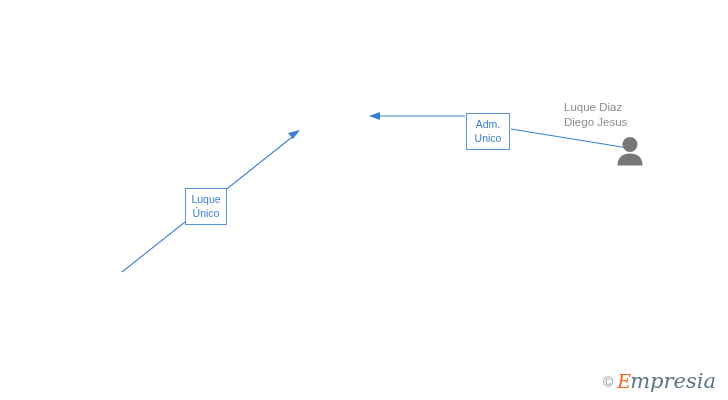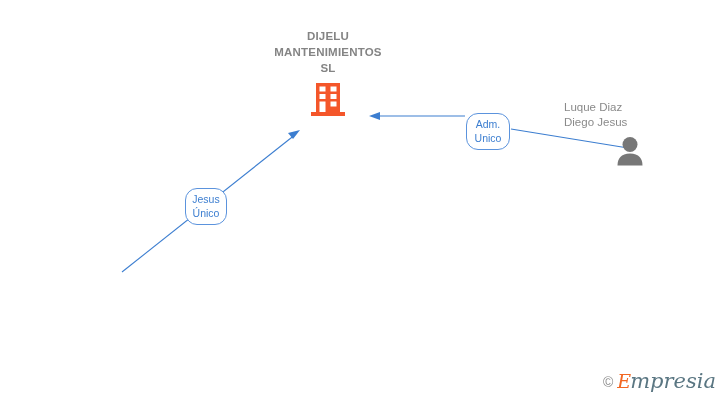--- a/index.html
+++ b/index.html
@@ -69,21 +69,21 @@
     margin: 0 auto;
   }
   .person-node.left .person-icon  { margin-bottom: 5px; }
   .person-node.right .person-icon { margin-top: 6px; }
 
   
   .rel-label {
     position: absolute;
     background: #ffffff;
     border: 1px solid #5b93dd;
-    border-radius: 12px;
+    border-radius: 0;
     color: #3c7ed0;
     font-size: 10.5px;
     line-height: 14px;
     text-align: center;
     padding: 3px 5px 4px 5px;
     white-space: pre-line;
     box-sizing: border-box;
   }
   .rel-label.socio { left: 185px; top: 188px; width: 42px; }
   .rel-label.adm   { left: 466px; top: 113px; width: 44px; }
@@ -127,47 +127,32 @@
 
     <line x1="122" y1="272" x2="296" y2="134" stroke="#3c7ed0" stroke-width="1.1"></line>
     <polygon points="300,130 288,133 293,139" fill="#3c7ed0"></polygon>
 
     <line x1="628" y1="148" x2="511" y2="129" stroke="#3c7ed0" stroke-width="1.1"></line>
 
     <line x1="465" y1="116" x2="376" y2="116" stroke="#3c7ed0" stroke-width="1.1"></line>
     <polygon points="369,116 380,112 380,120" fill="#3c7ed0"></polygon>
   </svg>
 
-  <div class="company-node">
-    <div class="company-title">DIJELU
-MANTENIMIENTOS
-SL</div>
-    <svg class="building-icon" viewBox="0 0 34 36" xmlns="http://www.w3.org/2000/svg">
-      <rect x="5" y="1" width="24" height="29" fill="#f4562a"></rect>
-      <rect x="0" y="30" width="34" height="4" fill="#f4562a"></rect>
-      <rect x="8.5" y="4.5" width="6" height="5" fill="#ffffff"></rect>
-      <rect x="19.5" y="4.5" width="6" height="5" fill="#ffffff"></rect>
-      <rect x="8.5" y="12" width="6" height="5" fill="#ffffff"></rect>
-      <rect x="19.5" y="12" width="6" height="5" fill="#ffffff"></rect>
-      <rect x="19.5" y="19.5" width="6" height="5" fill="#ffffff"></rect>
-      <rect x="8.5" y="19.5" width="6" height="10.5" fill="#ffffff"></rect>
-    </svg>
-  </div>
 
 
   <div class="person-node right">
     <div class="person-name">Luque Diaz
 Diego Jesus</div>
     <svg class="person-icon" viewBox="0 0 34 30" xmlns="http://www.w3.org/2000/svg">
       <circle cx="17" cy="8.5" r="7.5" fill="#777777"></circle>
       <path d="M17 17.5 C8 17.5 4.5 22.5 4.5 29.5 L29.5 29.5 C29.5 22.5 26 17.5 17 17.5 Z" fill="#777777"></path>
     </svg>
   </div>
 
-  <div class="rel-label socio">Jesus
+  <div class="rel-label socio">Luque
 Único</div>
 
   <div class="rel-label adm">Adm.
 Unico</div>
 
   <div class="watermark">
     <span class="wm-copy">©</span>
     <span>
       <span class="wm-e">E</span><span class="wm-rest">mpresia</span>
     </span>

